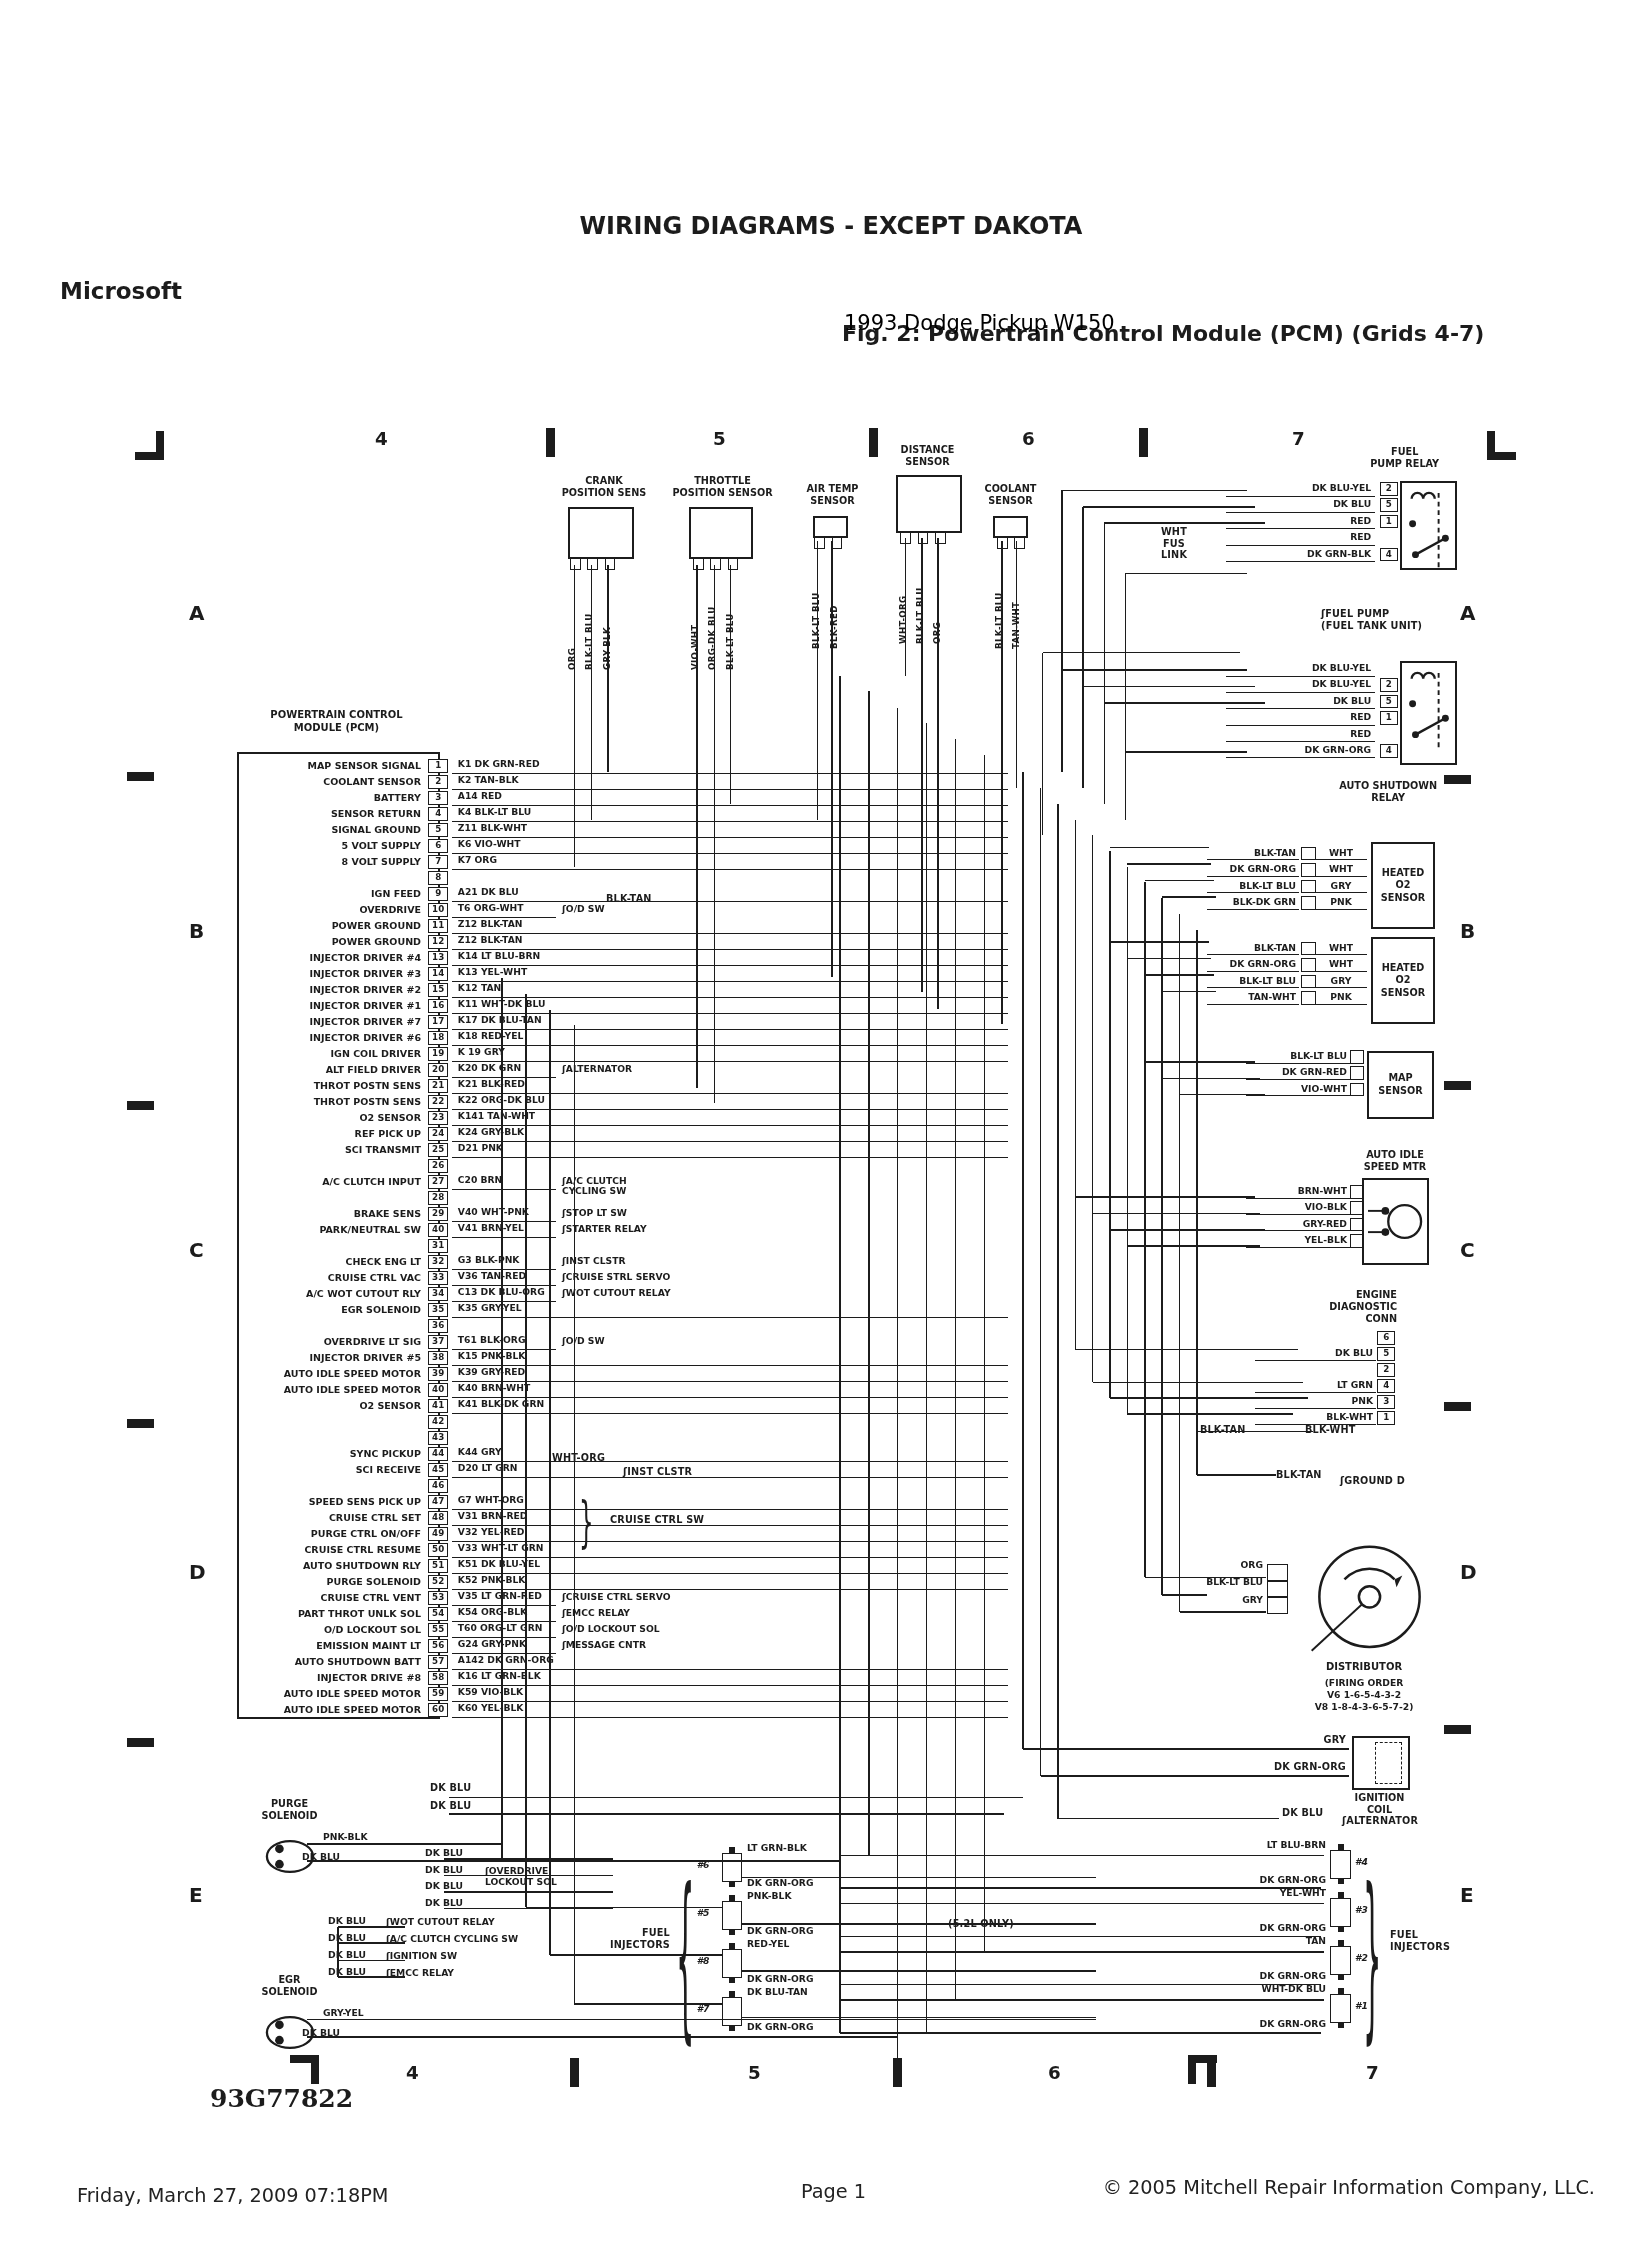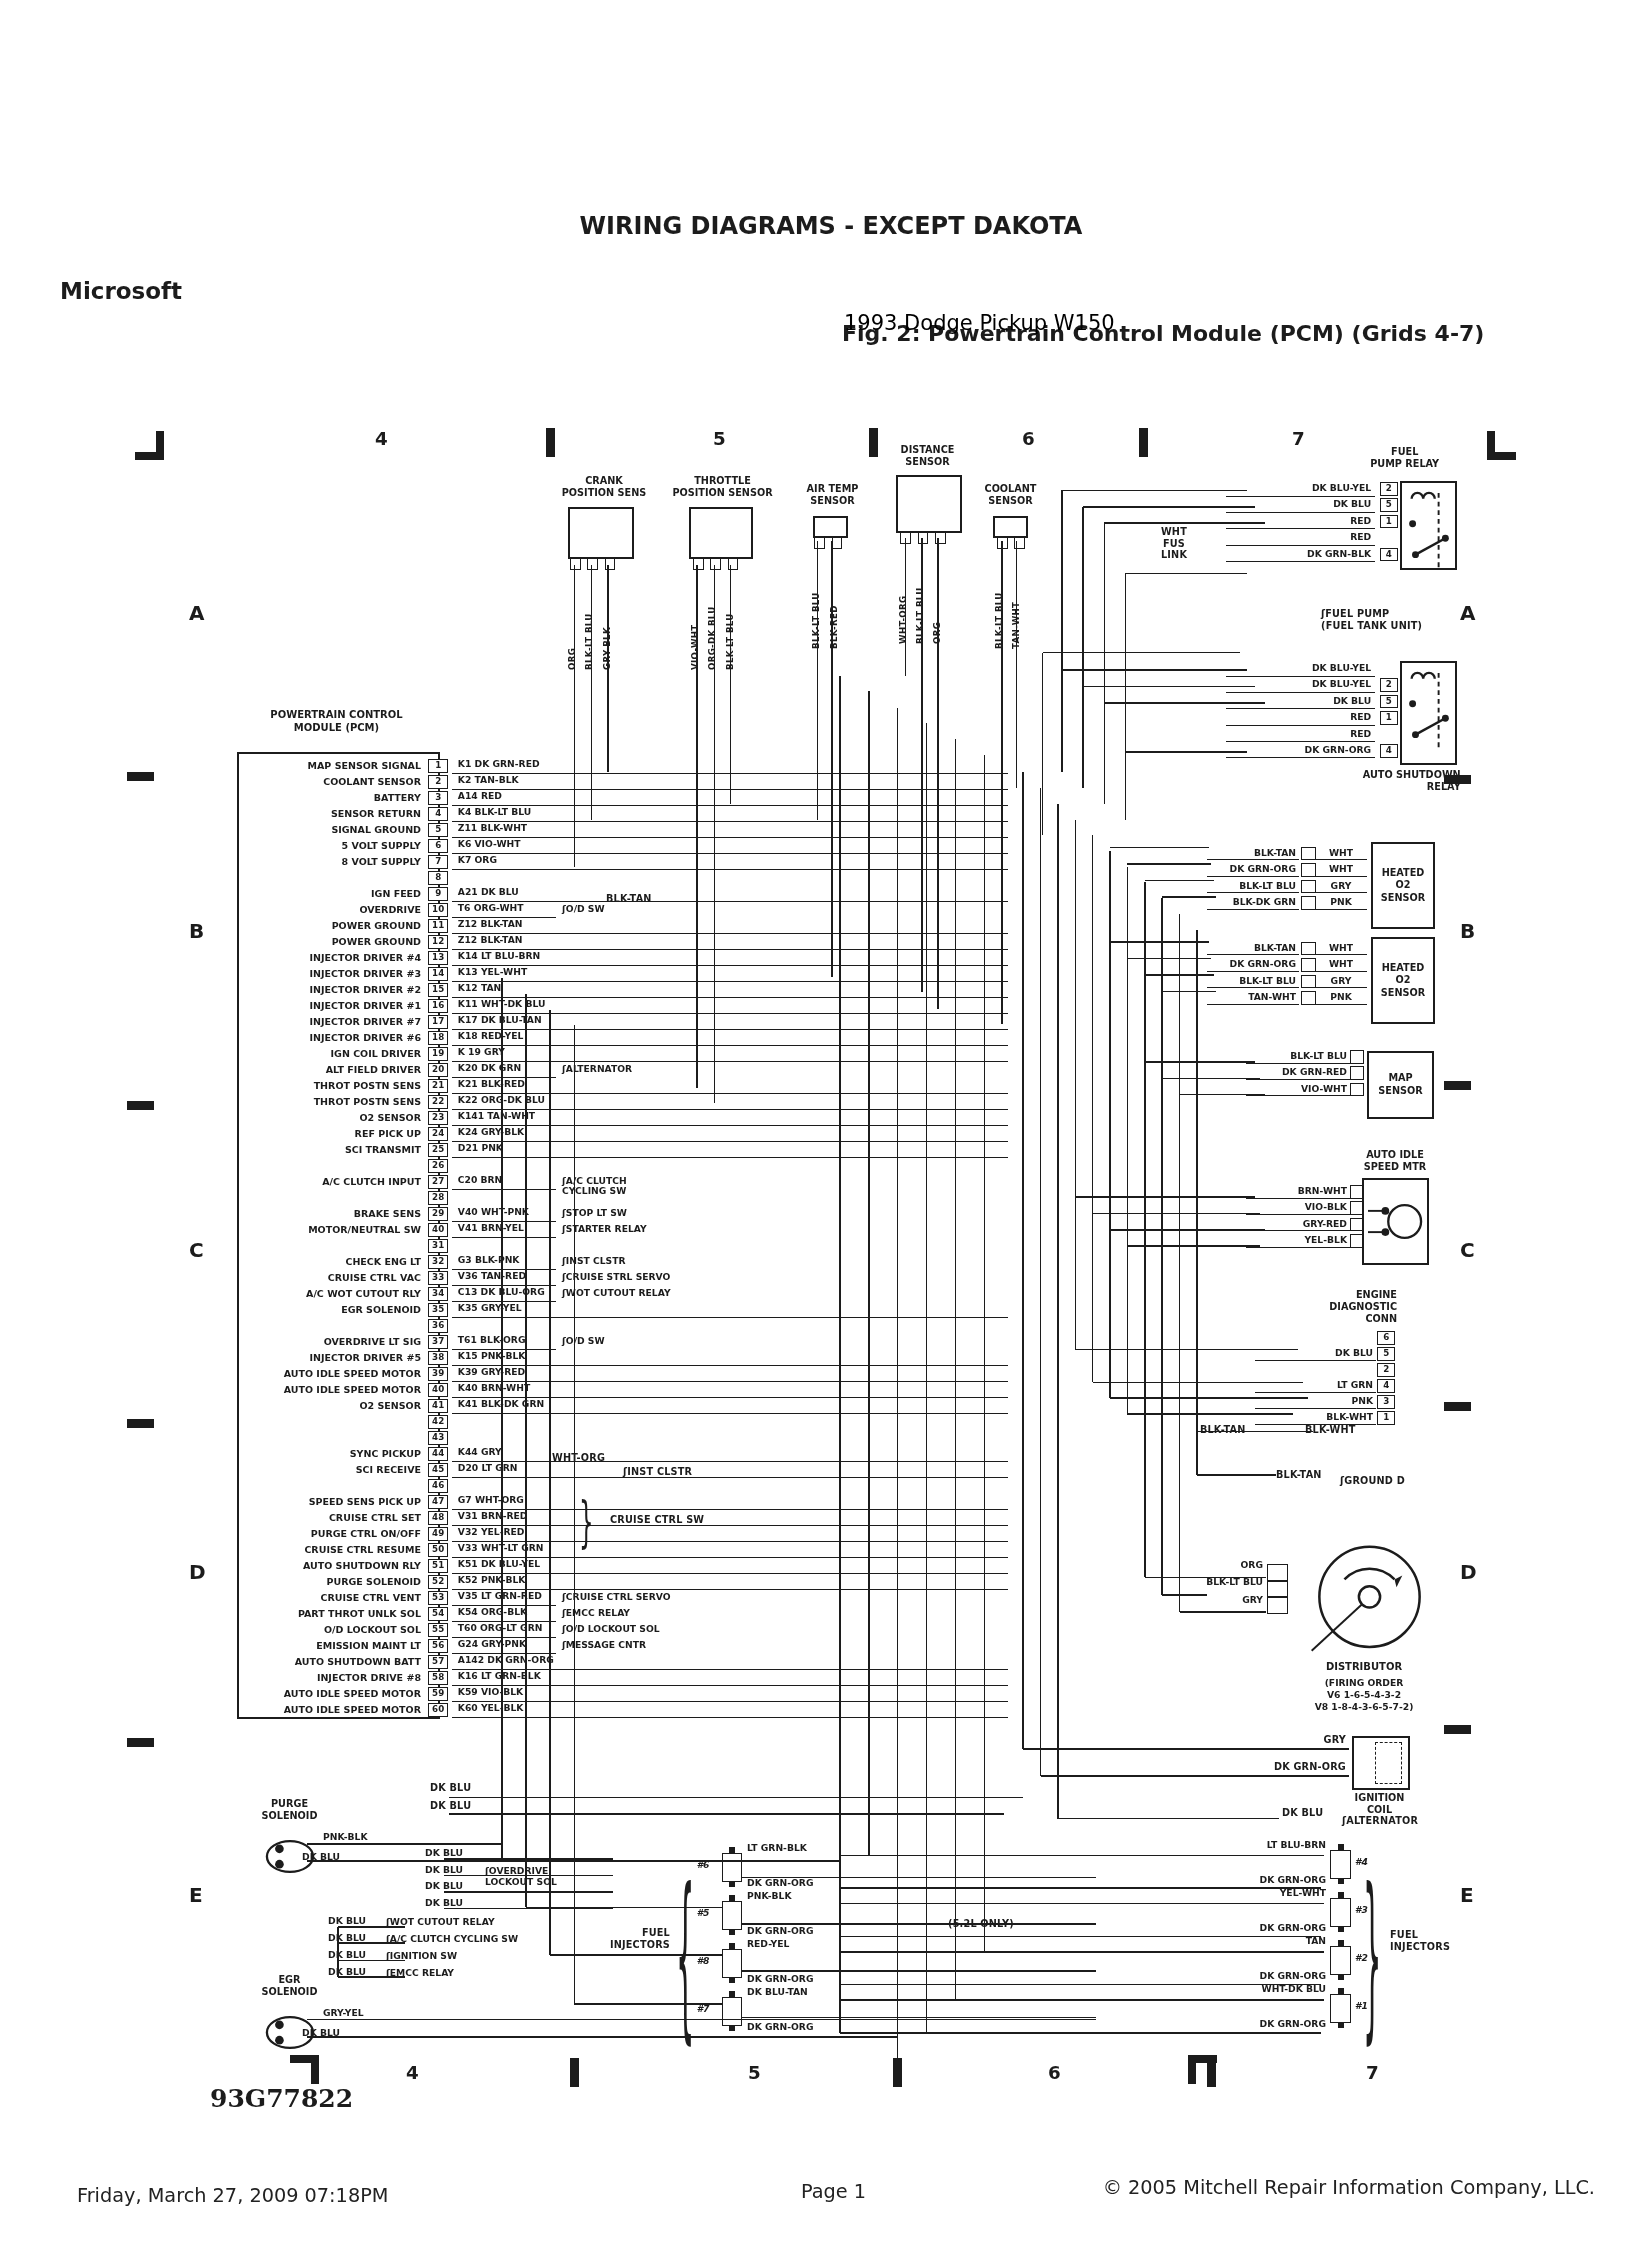--- a/index.html
+++ b/index.html
@@ -91,21 +91,21 @@
   .relay-title{position:absolute;right:-9.7px;top:0;width:116px;text-align:center;font:bold 9.7px/1.25 "DejaVu Sans",sans-serif;white-space:pre-line;}
   .relay-rows{position:absolute;left:0;top:35px;width:177px;}
   .relay-row{position:relative;height:16.4px;}
   .r-wire{position:absolute;right:23px;top:1px;width:145px;text-align:right;border-bottom:1.6px solid var(--ink);
           font:bold 9.2px/12.6px "DejaVu Sans",sans-serif;height:13.5px;padding-right:3.9px;}
   .r-pin{position:absolute;right:0;top:1px;width:16.4px;height:11.6px;border:1.6px solid var(--ink);
          font:bold 8.7px/11.6px "DejaVu Sans",sans-serif;text-align:center;background:#fff;}
   .relay-body{position:absolute;left:179px;top:35px;width:53px;border:2.1px solid var(--ink);background:#fff;}
   .relay:nth-of-type(1) .relay-body{height:85px;} .relay:nth-of-type(2) .relay-body{height:100px;}
   .relay-below{position:absolute;right:-7.7px;width:145px;text-align:right;font:bold 9.7px/1.25 "DejaVu Sans",sans-serif;white-space:pre-line;}
-  .relay:nth-of-type(1) .relay-below{top:126px;} .relay:nth-of-type(2) .relay-below{top:143px;}
+  .relay:nth-of-type(1) .relay-below{top:126px;} .relay:nth-of-type(2) .relay-below{top:154px;text-align:center;}
 
   
   .o2{position:absolute;width:224px;height:92px;}
   .o2:nth-of-type(1){left:1207px;top:842px;} .o2:nth-of-type(2){left:1207px;top:937px;}
   .o2-rows{position:absolute;left:0;top:3.9px;}
   .o2-row{position:relative;height:16.4px;width:164px;}
   .o2-l{position:absolute;left:0;top:1px;width:89px;text-align:right;height:12.6px;border-bottom:1.6px solid var(--ink);font:bold 9.2px/11.6px "DejaVu Sans",sans-serif;padding-right:2.9px;}
   .o2-c{position:absolute;left:94px;top:1px;width:12.6px;height:11.6px;border:1.6px solid var(--ink);background:#fff;}
   .o2-r{position:absolute;left:108px;top:1px;width:52px;text-align:center;height:12.6px;border-bottom:1.6px solid var(--ink);font:bold 9.2px/11.6px "DejaVu Sans",sans-serif;}
   .o2-box{position:absolute;left:164px;top:0;width:60px;height:83px;border:2.1px solid var(--ink);
@@ -671,21 +671,21 @@
       </div>
 
       <div class="pcm-row">
         <span class="p-label">BRAKE SENS</span>
         <span class="p-pin">29</span>
         <span class="p-wire">V40 WHT-PNK</span>
         <span class="p-target hook">STOP LT SW</span>
       </div>
 
       <div class="pcm-row">
-        <span class="p-label">MOTOR/NEUTRAL SW</span>
+        <span class="p-label">PARK/NEUTRAL SW</span>
         <span class="p-pin">40</span>
         <span class="p-wire">V41 BRN-YEL</span>
         <span class="p-target hook">STARTER RELAY</span>
       </div>
 
       <div class="pcm-row">
 
         <span class="p-pin">31</span>
         <span class="p-wire empty"></span>
 

